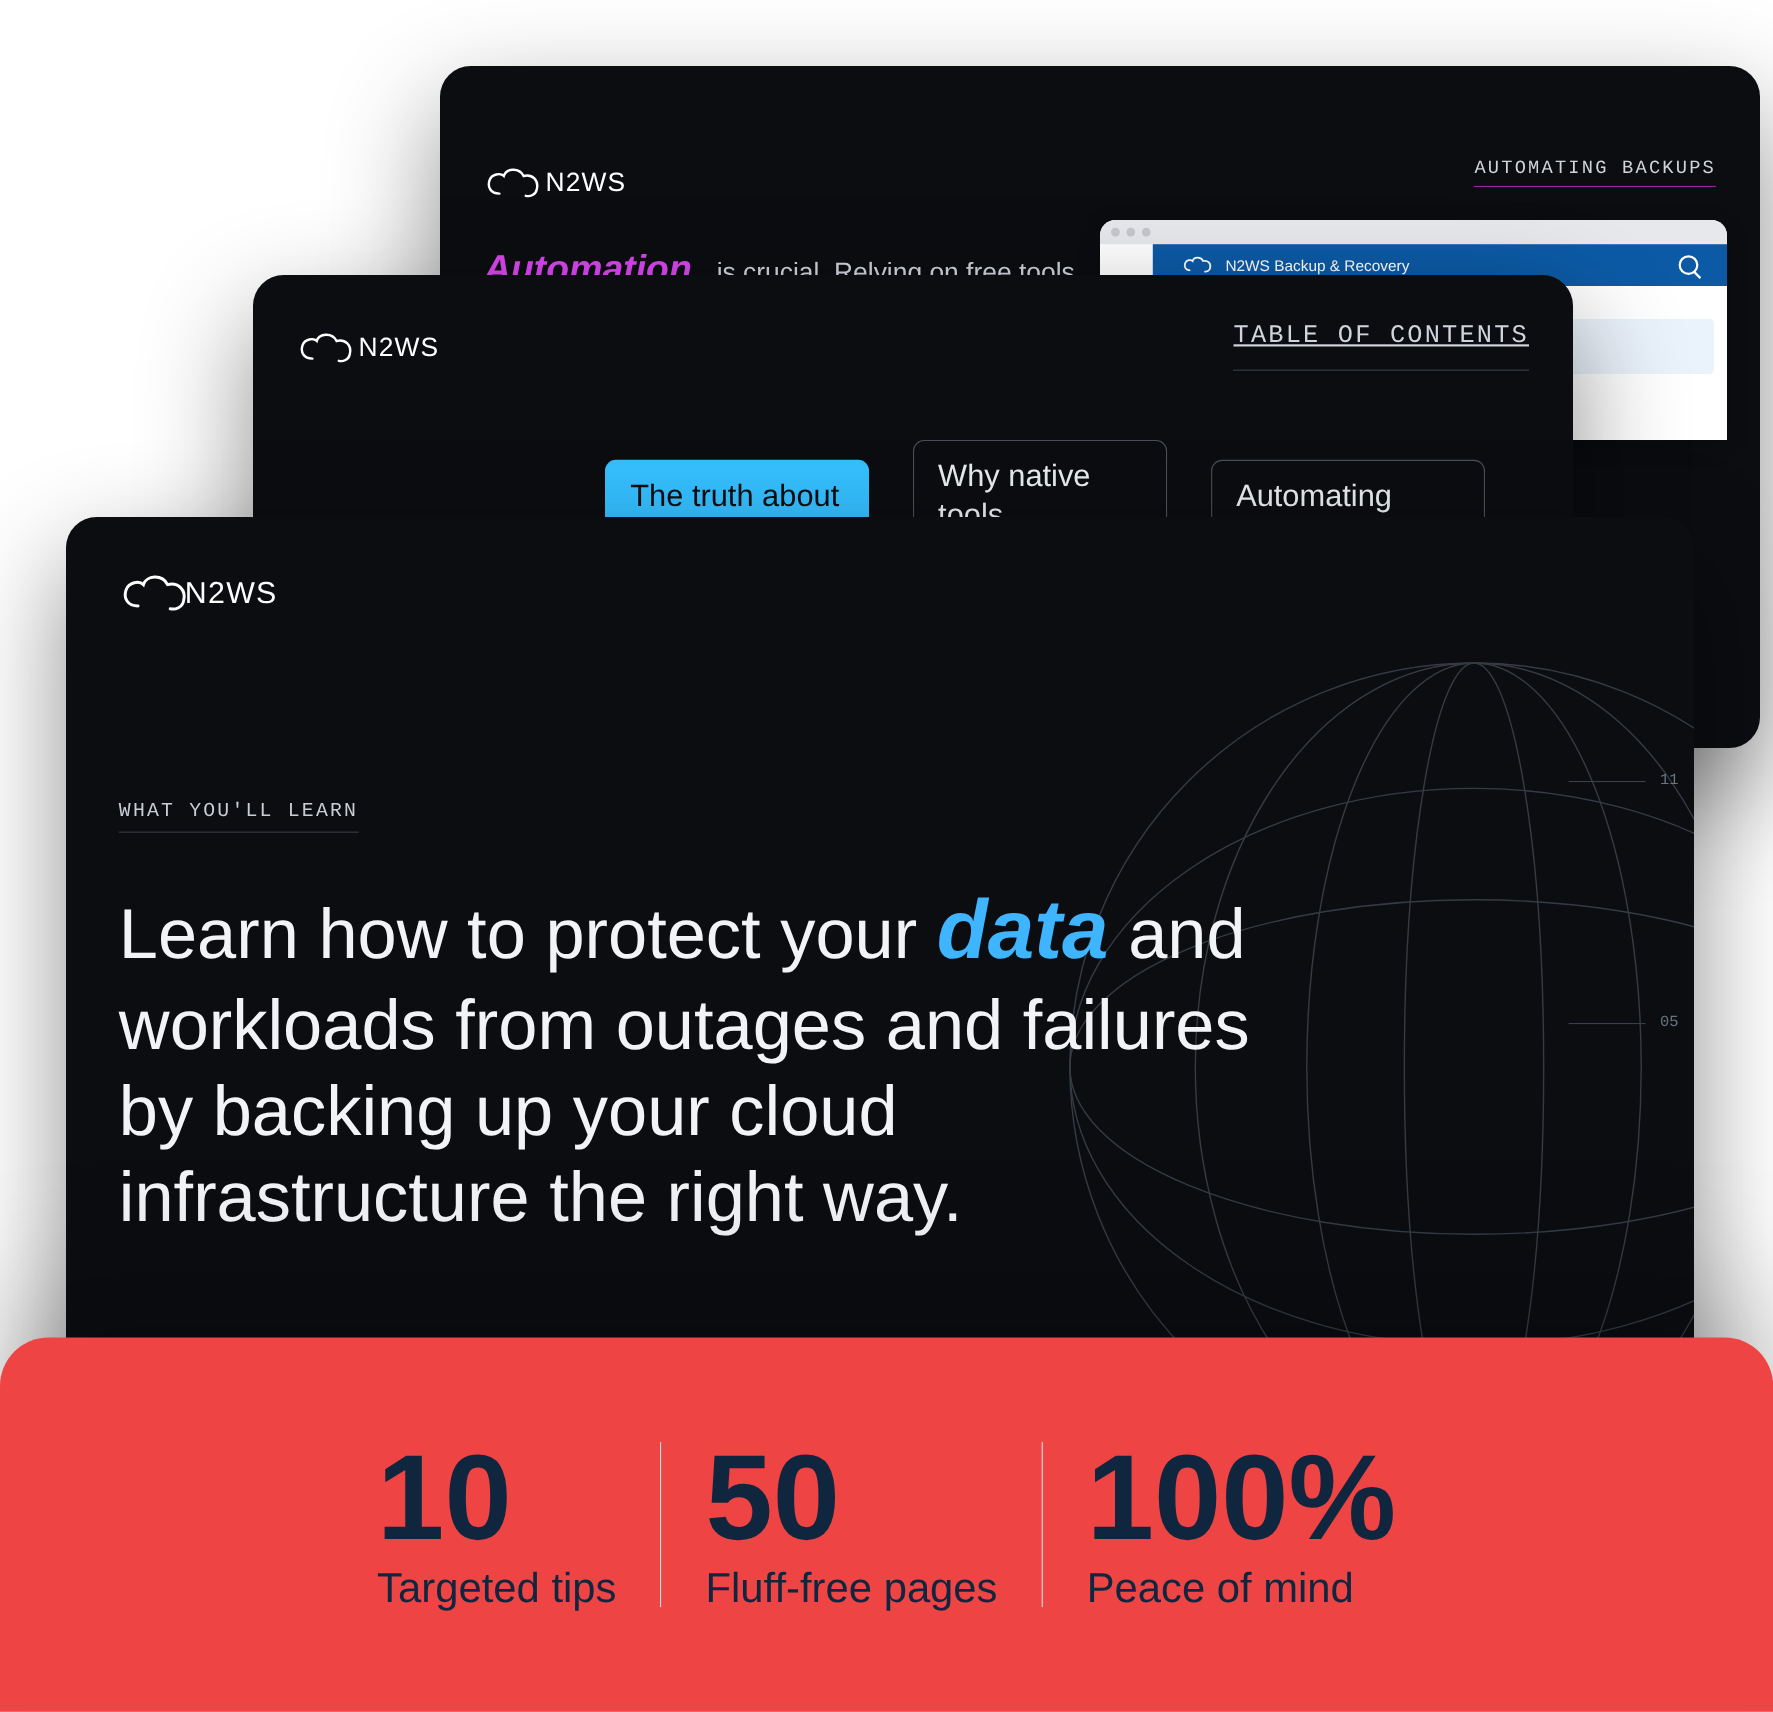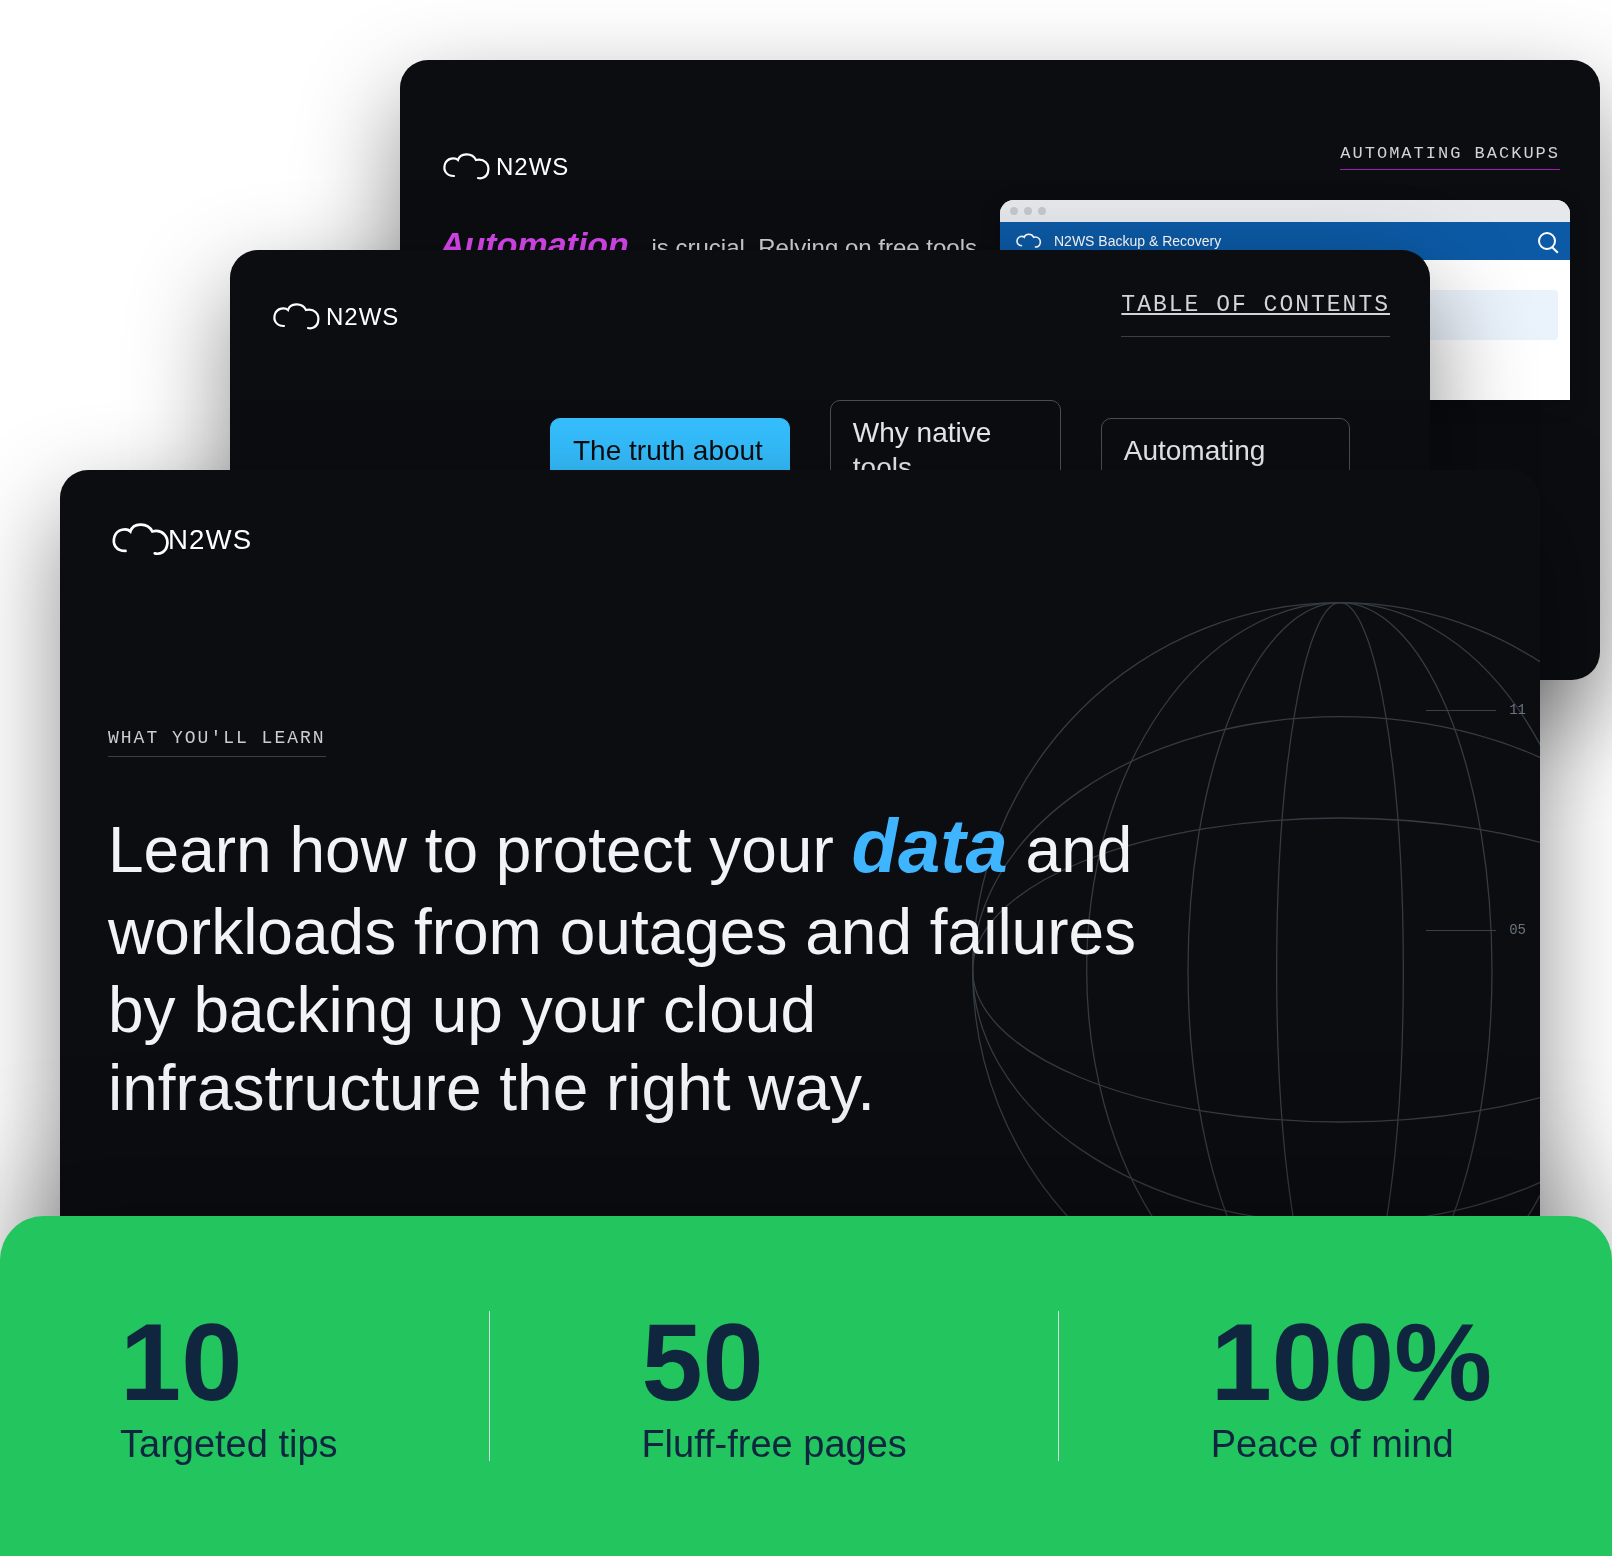--- a/index.html
+++ b/index.html
@@ -84,24 +84,25 @@
     gap: 6px;
   }
   .app-preview .toolbar .dot {
     width: 8px; height: 8px; border-radius: 50%; background: #c4c8ce;
   }
   .app-preview .app-header {
     height: 38px;
     background: #0c5aa6;
     display: flex;
     align-items: center;
-    padding: 0 14px;
+    padding: 0 26px;
     color: #fff;
     font-size: 14px;
     justify-content: space-between;
+    margin-left: 48px;
   }
   .app-preview .app-header .title {
     display: flex; align-items: center; gap: 10px;
   }
   .app-preview .app-header .mini-logo svg { display:block; }
   .app-preview .search-ic {
     width: 18px; height: 18px; border: 2px solid #fff; border-radius: 50%;
     position: relative;
   }
   .app-preview .search-ic::after {
@@ -256,25 +257,25 @@
   }
 
   
   .stats {
     position: absolute;
     z-index: 5;
     left: 0;
     bottom: 0;
     width: 100%;
     height: 340px;
-    background: #22c55e;
+    background: #ef4444;
     border-radius: 44px 44px 0 0;
     display: flex;
     align-items: center;
-    justify-content: space-between;
+    justify-content: center;
     padding: 0 80px;
     filter: drop-shadow(0 -30px 60px rgba(0,0,0,0.25));
   }
   .stat {
     display: flex;
     flex-direction: column;
     align-items: flex-start;
     padding: 0 40px;
   }
   .stat .num {

